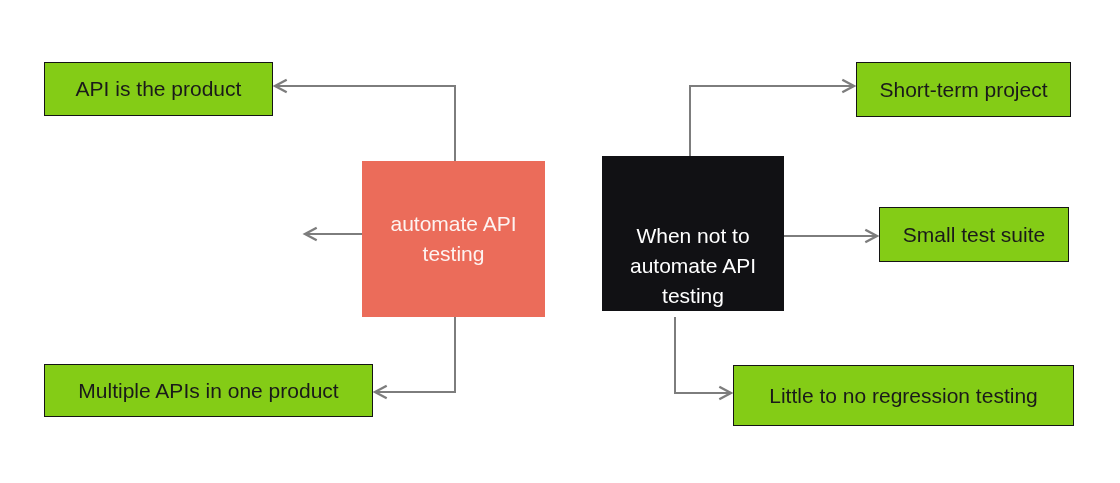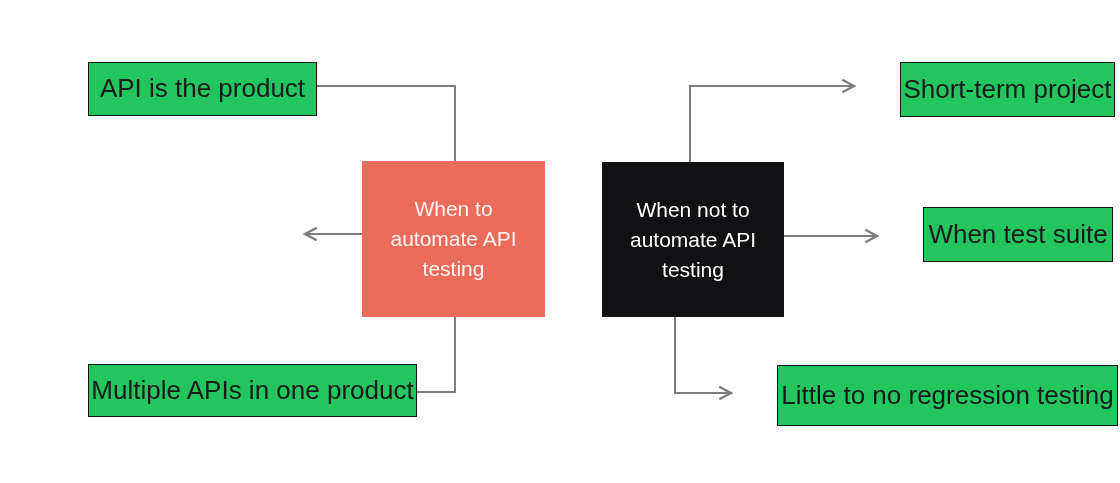--- a/index.html
+++ b/index.html
@@ -33,49 +33,48 @@
     stroke-width:2;
   }
   .arrowhead{
     fill:none;
     stroke:var(--line);
     stroke-width:1.3;
   }
   .leaf-box{
     position:absolute;
     display:flex;align-items:center;justify-content:center;
-    background:#22c55e;
+    background:#84cc16;
     border:1.7px solid var(--box-border);
     color:var(--text);
-    font-size:26px;
+    font-size:21px;
     line-height:1.2;
     white-space:nowrap;
     z-index:1;
-    margin-left:44px;
   }
   .center-box{
     position:absolute;
     display:flex;flex-direction:column;align-items:center;justify-content:center;
     color:var(--center-text);
     font-size:21px;
     line-height:30px;
     text-align:center;
     z-index:1;
   }
   .center-box.when-to{background:var(--accent);}
   .center-box.when-not-to{background:var(--dark);color:#FFFFFF;}
 
   .box-api-product{left:44px;top:62px;width:229px;height:54px;}
   .box-release-faster{left:44px;top:208px;width:259px;height:53px;}
   .box-multiple-apis{left:44px;top:364px;width:329px;height:53px;}
   .box-short-term{left:856px;top:62px;width:215px;height:55px;}
   .box-small-suite{left:879px;top:207px;width:190px;height:55px;}
   .box-little-regression{left:733px;top:365px;width:341px;height:61px;}
   .box-when-to{left:362px;top:161px;width:183px;height:156px;}
-  .box-when-not-to{left:602px;top:162px;width:182px;height:155px;}
+  .box-when-not-to{left:602px;top:156px;width:182px;height:155px;justify-content:flex-end;}
 </style>
 </head>
 <body>
 
 <div class="stage">
 
   <svg class="connectors" viewBox="0 0 1120 483" xmlns="http://www.w3.org/2000/svg">
     <defs>
       <marker id="arrow" viewBox="0 0 10 10" refX="8" refY="5" markerWidth="9" markerHeight="9" orient="auto-start-reverse">
         <path class="arrowhead" d="M1.5,1.5 L8,5 L1.5,8.5"></path>
@@ -83,21 +82,20 @@
     </defs>
     <path class="connector" marker-end="url(#arrow)" d="M455,161 L455,86 L275,86"></path>
     <path class="connector" marker-end="url(#arrow)" d="M362,234 L305,234"></path>
     <path class="connector" marker-end="url(#arrow)" d="M455,317 L455,392 L375,392"></path>
     <path class="connector" marker-end="url(#arrow)" d="M690,162 L690,86 L854,86"></path>
     <path class="connector" marker-end="url(#arrow)" d="M784,236 L877,236"></path>
     <path class="connector" marker-end="url(#arrow)" d="M675,317 L675,393 L731,393"></path>
   </svg>
 
   <div class="center-box when-to box-when-to">
-    <span>When to</span>
     <span>automate API</span>
     <span>testing</span>
   </div>
 
   <div class="center-box when-not-to box-when-not-to">
     <span>When not to</span>
     <span>automate API</span>
     <span>testing</span>
   </div>
 
@@ -108,20 +106,20 @@
 
   <div class="leaf-box box-multiple-apis">
     <span>Multiple APIs in one product</span>
   </div>
 
   <div class="leaf-box box-short-term">
     <span>Short-term project</span>
   </div>
 
   <div class="leaf-box box-small-suite">
-    <span>When test suite</span>
+    <span>Small test suite</span>
   </div>
 
   <div class="leaf-box box-little-regression">
     <span>Little to no regression testing</span>
   </div>
 
 </div>
 
 </body></html>

